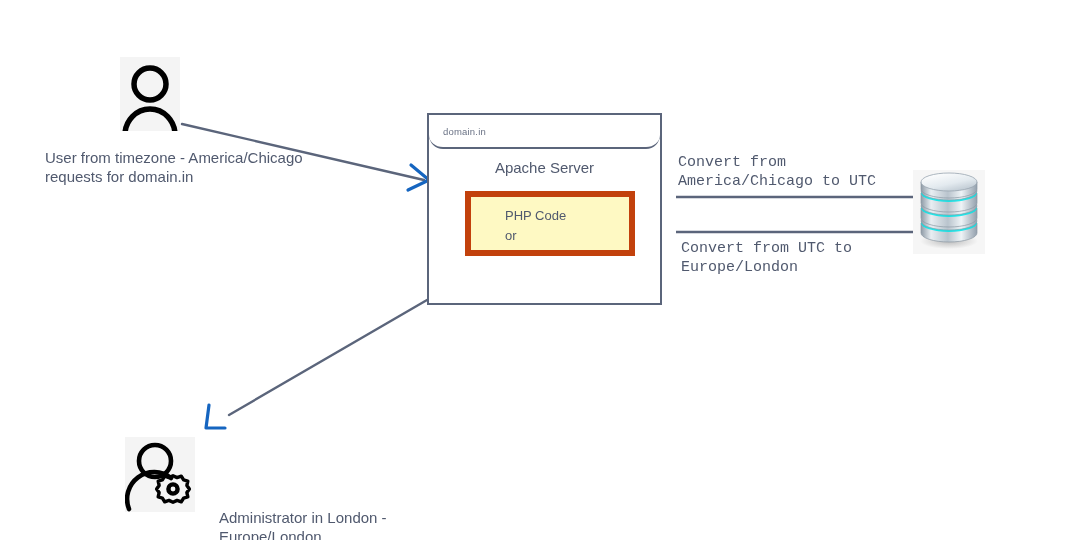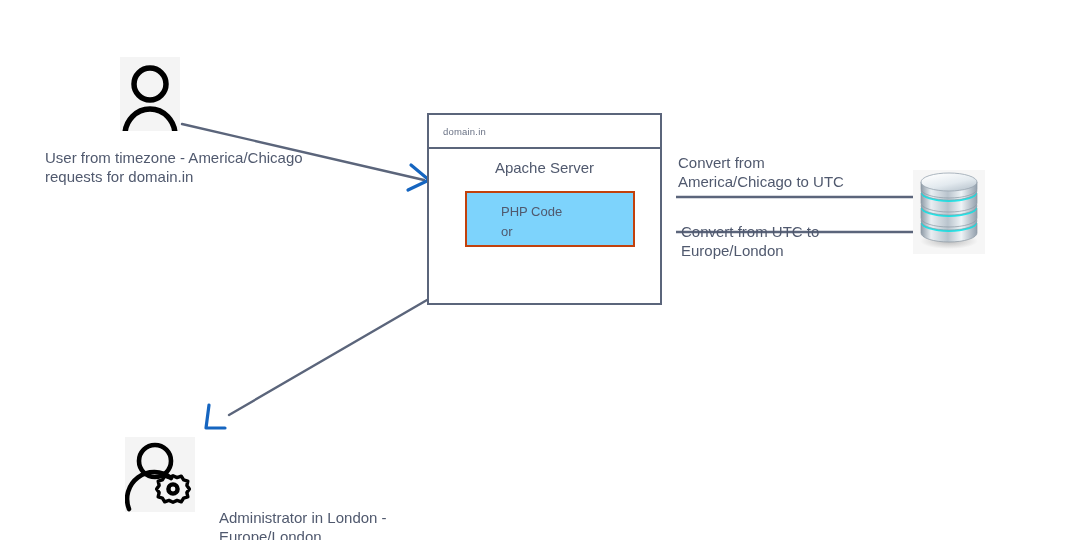--- a/index.html
+++ b/index.html
@@ -44,61 +44,62 @@
     background: #ffffff;
     box-sizing: border-box;
   }
   .server-titlebar {
     height: 34px;
     border-bottom: 2px solid #5b657b;
     box-sizing: border-box;
     display: flex;
     align-items: center;
     padding-left: 14px;
+    border-radius: 14px;
   }
   .server-titlebar .title-text {
     font-size: 9.5px;
     color: #6a7285;
     letter-spacing: 0.2px;
   }
   .server-heading {
     text-align: center;
     font-size: 15px;
     color: #50596e;
     margin-top: 10px;
   }
   .inner-box {
     position: absolute;
     left: 36px;
     top: 76px;
     width: 170px;
-    height: 56px;
-    border: 2px solid #c2410c;
+    height: 65px;
+    border: 6px solid #c2410c;
     box-sizing: border-box;
-    background: #7dd3fc;
+    background: #fef9c3;
   }
   .inner-box .code-lines {
     padding: 9px 0 0 34px;
     font-size: 13px;
     color: #50596e;
     line-height: 20px;
   }
 
   
   .label {
     position: absolute;
     font-size: 15px;
     color: #50596e;
     line-height: 19px;
     white-space: pre-line;
   }
   #user-label   { left: 45px;  top: 148px; width: 300px; }
   #admin-label  { left: 219px; top: 488px; width: 250px; margin-top: 20px; }
-  #flow-label-1 { left: 678px; top: 153px; width: 240px; }
-  #flow-label-2 { left: 681px; top: 222px; width: 240px; }
+  #flow-label-1 { left: 678px; top: 153px; width: 240px; font-family: Liberation Mono, monospace; }
+  #flow-label-2 { left: 681px; top: 239px; width: 240px; font-family: Liberation Mono, monospace; }
 </style>
 </head>
 <body>
 
 <div id="canvas">
 
   <svg class="svg-layer" viewBox="0 0 1078 540" xmlns="http://www.w3.org/2000/svg">
 
     <line x1="182" y1="124" x2="424" y2="180" stroke="#5b657b" stroke-width="2.4" stroke-linecap="round"></line>
 

